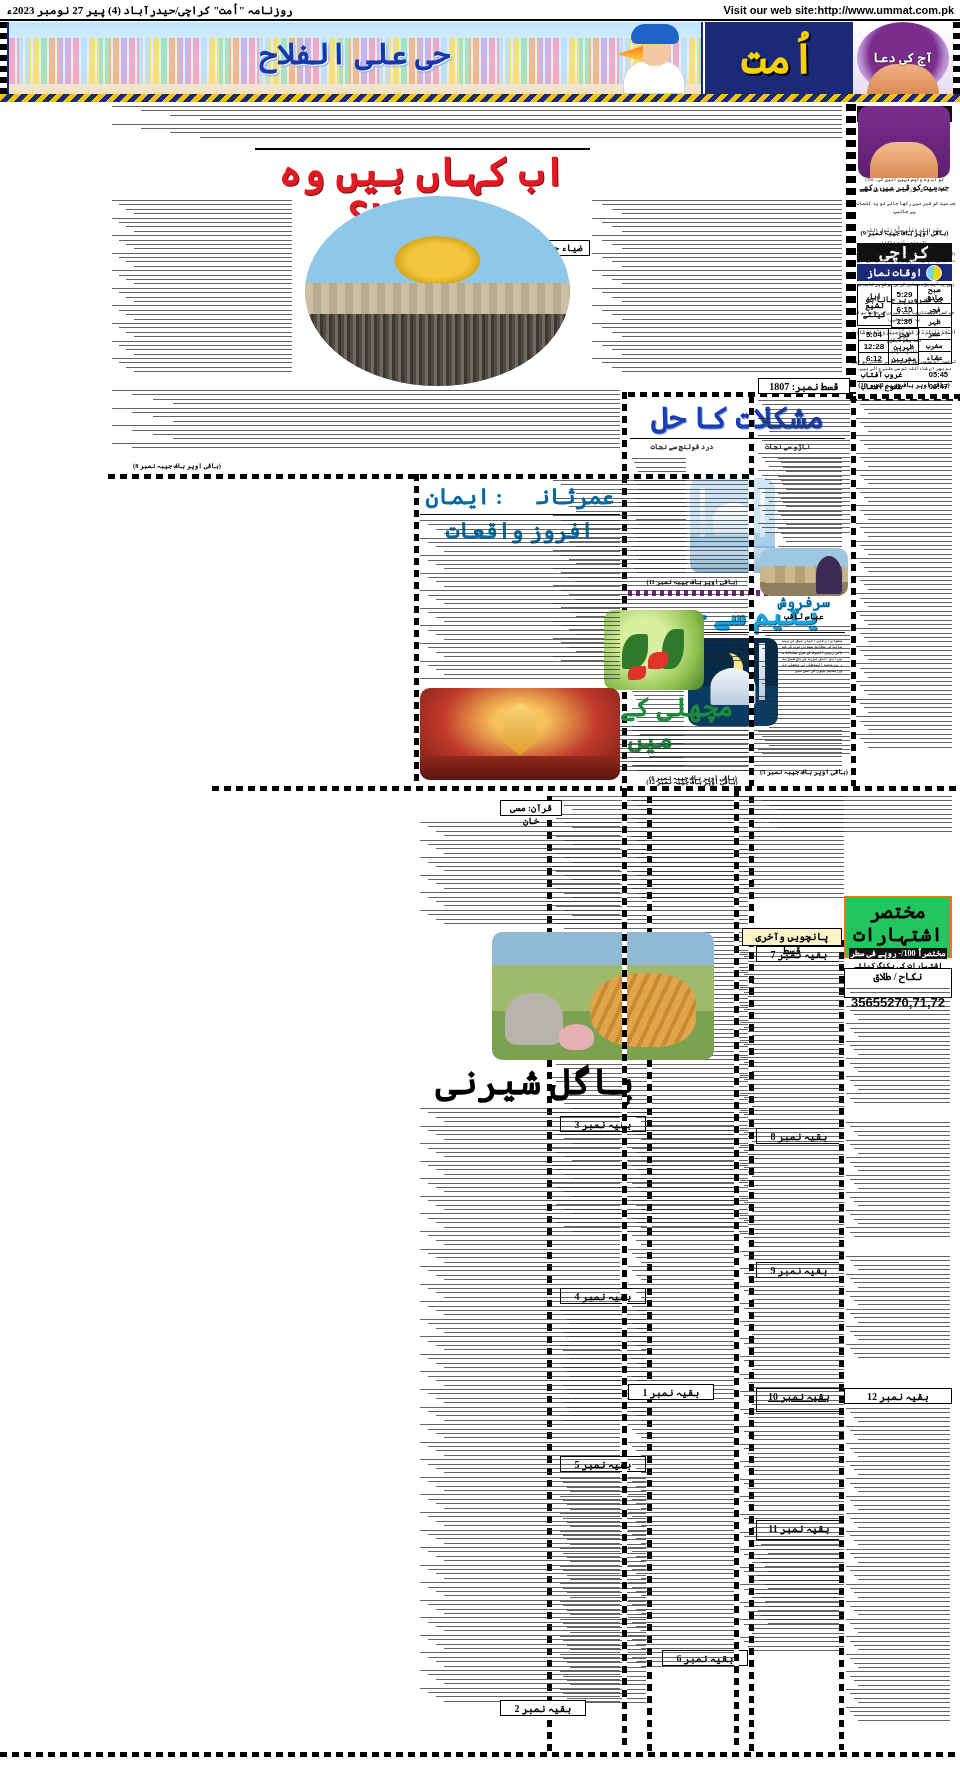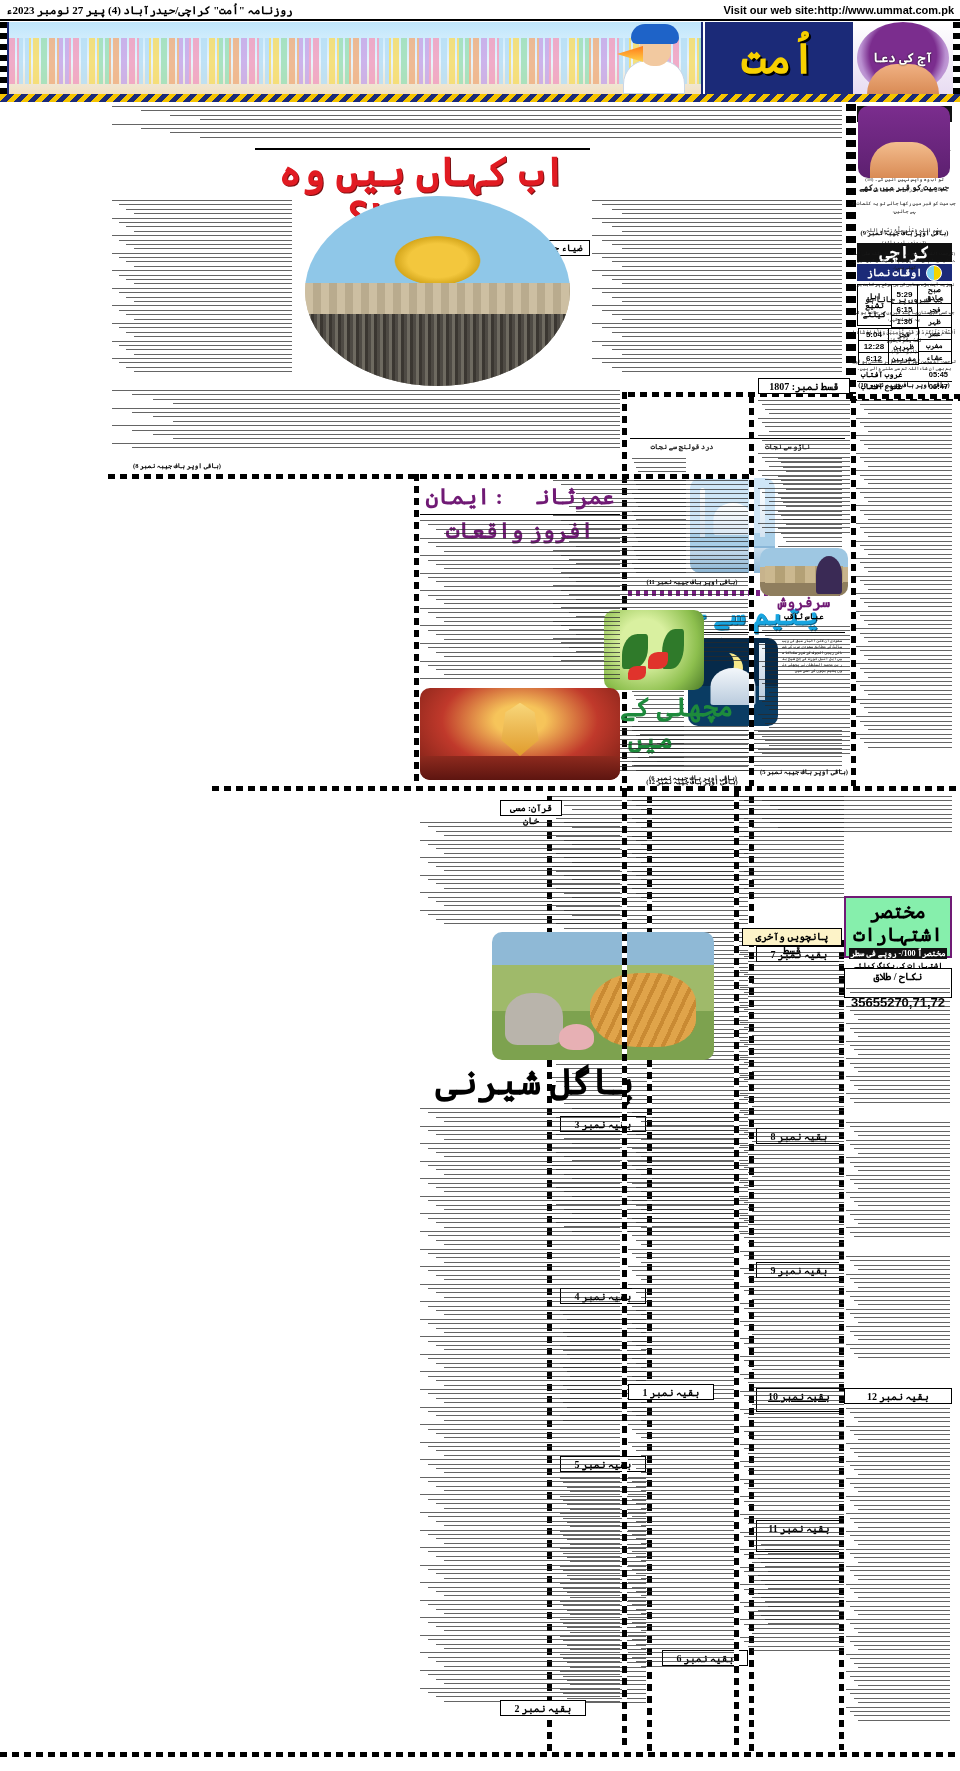--- a/index.html
+++ b/index.html
@@ -150,21 +150,21 @@
   .hd-cyan {
     position:absolute; text-align:center; color:#18a5e0;
     font-weight:bold; font-size:25px; direction:rtl;
     text-shadow: 1px 1px 0 #0c5f85;
   }
   .hd-green {
     position:absolute; text-align:center; color:#1d8a3c;
     font-weight:bold; font-size:24px; direction:rtl;
   }
   .hd-purple {
-    position:absolute; text-align:center; color:#701a75;
+    position:absolute; text-align:center; color:#0369a1;
     font-weight:bold; font-size:21px; direction:rtl;
   }
   .hd-black {
     position:absolute; text-align:center; color:#000;
     font-weight:bold; font-size:30px; direction:rtl;
   }
 
   .boxed-hd {
     position:absolute; border:1px solid #000; background:#fff;
     text-align:center; direction:rtl; font-size:9px; font-weight:bold;
@@ -313,21 +313,21 @@
   }
   .flower-photo .leaf {
     position:absolute; background:#2f7a2a; border-radius:60% 10% 60% 10%;
   }
   .flower-photo .red {
     position:absolute; background:#e0332c; border-radius:50% 10% 50% 10%;
   }
 
   
   .ad-box {
-    position:absolute; border:2px solid #701a75; background:#86efac;
+    position:absolute; border:2px solid #f97316; background:#22c55e;
     text-align:center; direction:rtl;
   }
   .ad-title { font-size:19px; font-weight:bold; color:#000; margin-top:2px; }
   .ad-sub {
     background:#111; color:#fff; font-size:8px; font-weight:bold;
     margin:2px 3px; padding:1px 0;text-align:center;
   }
   .ad-line { font-size:7.5px; font-weight:bold; margin-top:1px; }
   .ad-phone {
     font-size:13px; font-weight:bold; direction:ltr;
@@ -376,20 +376,21 @@
       <div class="badge-hands"></div>
       <div class="badge-label">آج کی دعا</div>
     </div>
 
     <div class="logo-box">
       <div class="ummat">اُمت</div>
     </div>
 
     <div class="banner">
       <div class="skyline"></div>
+      <div class="banner-title">حی علی الفلاح</div>
       <div class="muezzin">
         <div class="body"></div>
           <div class="head"></div>
           <div class="turban"></div>
           <div class="horn"></div>
       </div>
     </div>
 
 
     <div class="dashed-v"></div>
@@ -615,20 +616,21 @@
       <i></i>
       <i></i>
       <i></i>
       <i></i>
   </div>
   <div class="continued" style="left:112px; top:462px; width:130px;">(باقی اوپر ہاف جیبہ نمبر 8)</div>
 
   <div class="dashed-rule-h" style="left:108px; top:474px; width:515px;"></div>
 
   <div class="dashed-rule-h" style="left:628px; top:392px; width:215px;"></div>
+  <div class="hd-blue" style="left:630px; top:398px; width:215px; height:40px; line-height:40px; font-size:30px;">مشکلات کا حل</div>
   <div class="col-rule" style="left:630px; top:438px; width:215px; height:1px;"></div>
 
   <div class="textblk" style="left:735px; top:442px; width:105px; height:14px; text-align:center; font-size:7px; font-weight:bold;">ناڑو سے نجات</div>
   <div class="textblk" style="left:632px; top:442px; width:100px; height:14px; text-align:center; font-size:7px; font-weight:bold;">درد قولنج سے نجات</div>
 
   <div class="photo rr mosque-photo" style="left:690px; top:478px; width:85px; height:95px;">
     <div class="min l"></div>
       <div class="min r"></div>
       <div class="dome1"></div>
       <div class="refl"></div>
@@ -1225,21 +1227,21 @@
     <i></i>
       <i></i>
       <i></i>
       <i></i>
       <i></i>
       <i></i>
       <i></i>
       <i></i>
   </div>
 
-  <div class="numbox" style="right:118px; top:1520px; width:86px; height:32px;">بقیہ نمبر 11</div>
+  <div class="numbox" style="right:118px; top:1520px; width:86px; height:20px;">بقیہ نمبر 11</div>
   <div class="faux-lines" style="right:120px; top:1540px; width:82px; height:100px;">
     <i></i>
       <i></i>
       <i></i>
       <i></i>
       <i></i>
       <i></i>
       <i></i>
       <i></i>
       <i></i>

